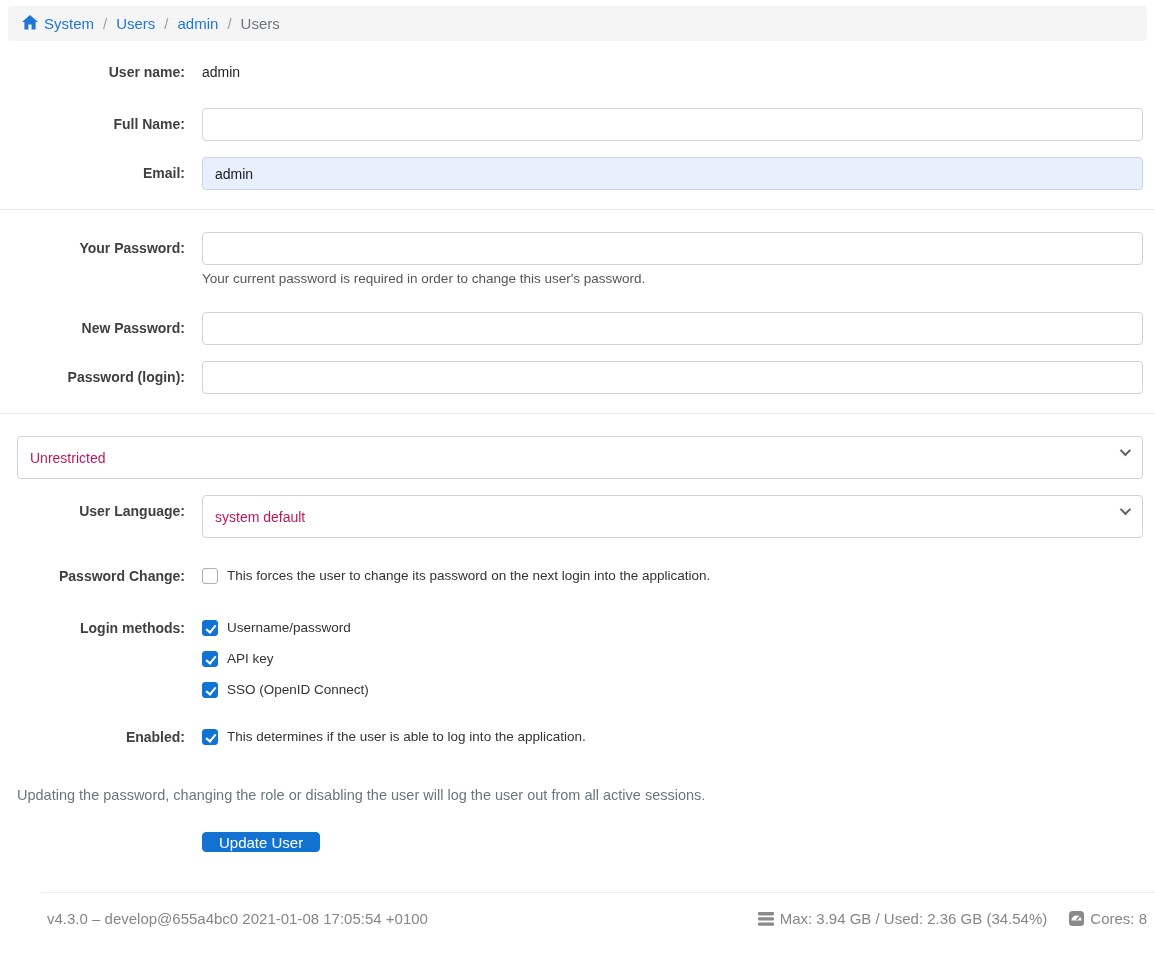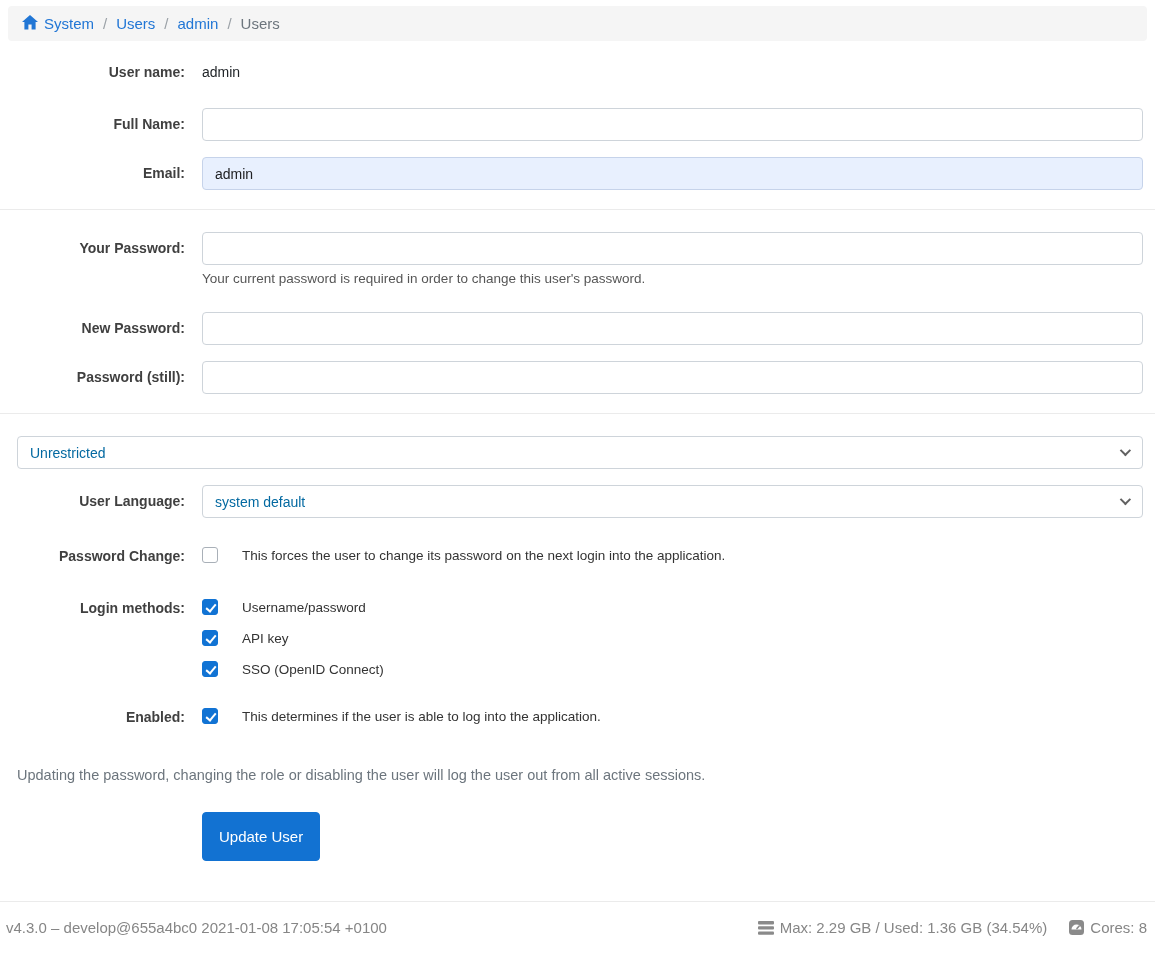--- a/index.html
+++ b/index.html
@@ -38,62 +38,62 @@
   .text-input {
     width: 100%; height: 33px; border: 1px solid #ced4da; border-radius: 4px;
     padding: 6px 12px; font-size: 14px; color: #495057; background: #fff;
     font-family: "Liberation Sans", sans-serif; outline: none; display: block;
   }
   .text-input.autofill { background: #e8f0fe; color: #202124; border-color: #c6d3ea; }
 
   .help-text { font-size: 13.5px; color: #565656; margin-top: 5px; line-height: 17px; }
 
   .select {
-    position: relative; width: 100%; height: 33px; border: 1px solid #ced4da;
-    border-radius: 4px; background: #fff; color: #0369a1;
+    position: relative; width: 100%; height: 43px; border: 1px solid #ced4da;
+    border-radius: 4px; background: #fff; color: #be185d;
     display: flex; align-items: center; padding: 0 30px 0 12px; cursor: pointer; text-align: right;
   }
   .chevron-down {
     position: absolute; right: 14px; top: 11px; width: 8px; height: 8px;
     border-right: 2px solid #616161; border-bottom: 2px solid #616161;
     transform: rotate(45deg) translateY(-2px);
   }
 
   .cb-row .row-label { padding-top: 1px; }
-  .cb-line { display: flex; align-items: flex-start; gap: 24px; cursor: pointer; }
+  .cb-line { display: flex; align-items: center; gap: 9px; cursor: pointer; }
   .cb {
     width: 16px; height: 16px; flex: none; margin-top: 1px;
     border: 1px solid #a9b0b8; border-radius: 3px; background: #fff;
     position: relative; display: inline-block;
   }
   .cb.checked { background: #1173d4; border-color: #1173d4; }
   .cb.checked::after {
     content: ""; position: absolute; left: 4.5px; top: 1.5px;
     width: 4px; height: 8px;
     border: solid #fff; border-width: 0 2px 2px 0; transform: rotate(40deg);
   }
   .cb-text { color: #333; line-height: 18px; font-size: 13.5px; padding-top: 1px; }
 
   .stack > .cb-line { margin-bottom: 12px; }
   .stack > .cb-line:last-child { margin-bottom: 0; }
 
   .note-text { color: #6c757d; font-size: 14.5px; line-height: 19px; }
 
   .primary-btn {
     background: #1272d2; color: #fff; border: 1px solid #1272d2;
-    border-radius: 4px; padding: 0 16px; height: 49px; font-size: 15px;
+    border-radius: 4px; padding: 0 16px; height: 20px; font-size: 15px;
     font-family: "Liberation Sans", sans-serif; cursor: pointer;
   }
 
   
   .footer {
     margin-top: 20px; border-top: 1px solid #ebebeb;
     padding: 17px 8px 0 6px;
     display: flex; justify-content: space-between; align-items: center;
-    color: #868686; font-size: 15px;
+    color: #868686; font-size: 15px; margin-left: 41px;
   }
   .footer-right { display: flex; align-items: center; gap: 22px; }
   .footer-stat { display: flex; align-items: center; gap: 6px; }
   .footer-icon svg { display: block; }
 
   
   .mb-16 { margin-bottom: 16px; }
   .mb-25 { margin-bottom: 25px; }
   .mb-26 { margin-bottom: 26px; }
   .mb-28 { margin-bottom: 28px; }
@@ -162,21 +162,21 @@
     </div>
 
     <div class="row mb-16">
       <div class="row-label">New Password:</div>
       <div class="row-control">
         <input type="password" class="text-input" value="" style="">
       </div>
     </div>
 
     <div class="row">
-      <div class="row-label">Password (still):</div>
+      <div class="row-label">Password (login):</div>
       <div class="row-control">
         <input type="password" class="text-input" value="" style="">
       </div>
     </div>
   </section>
 
   <section class="form-section bordered pb-20">
     <div class="row mb-16">
       <div class="row-control">
         <div class="select">
@@ -256,21 +256,21 @@
   <div>v4.3.0 – develop@655a4bc0 2021-01-08 17:05:54 +0100</div>
   <div class="footer-right">
     <div class="footer-stat">
       <span class="footer-icon">
         <svg width="16" height="14" viewBox="0 0 16 14" xmlns="http://www.w3.org/2000/svg" fill="#8a8a8a">
           <rect x="0" y="0" width="16" height="3.4" rx="1"></rect>
           <rect x="0" y="5.2" width="16" height="3.4" rx="1"></rect>
           <rect x="0" y="10.4" width="16" height="3.4" rx="1"></rect>
         </svg>
       </span>
-      <span>Max: 2.29 GB / Used: 1.36 GB (34.54%)</span>
+      <span>Max: 3.94 GB / Used: 2.36 GB (34.54%)</span>
     </div>
     <div class="footer-stat">
       <span class="footer-icon">
         <svg width="15" height="15" viewBox="0 0 15 15" xmlns="http://www.w3.org/2000/svg">
           <rect x="0" y="0" width="15" height="15" rx="3.5" fill="#8a8a8a"></rect>
           <path d="M2.5 9.5 a5 5 0 0 1 10 0 z" fill="#ffffff"></path>
           <rect x="6.8" y="4.2" width="1.6" height="5" rx="0.8" fill="#8a8a8a" transform="rotate(40 7.5 9)"></rect>
         </svg>
       </span>
       <span>Cores: 8</span>

